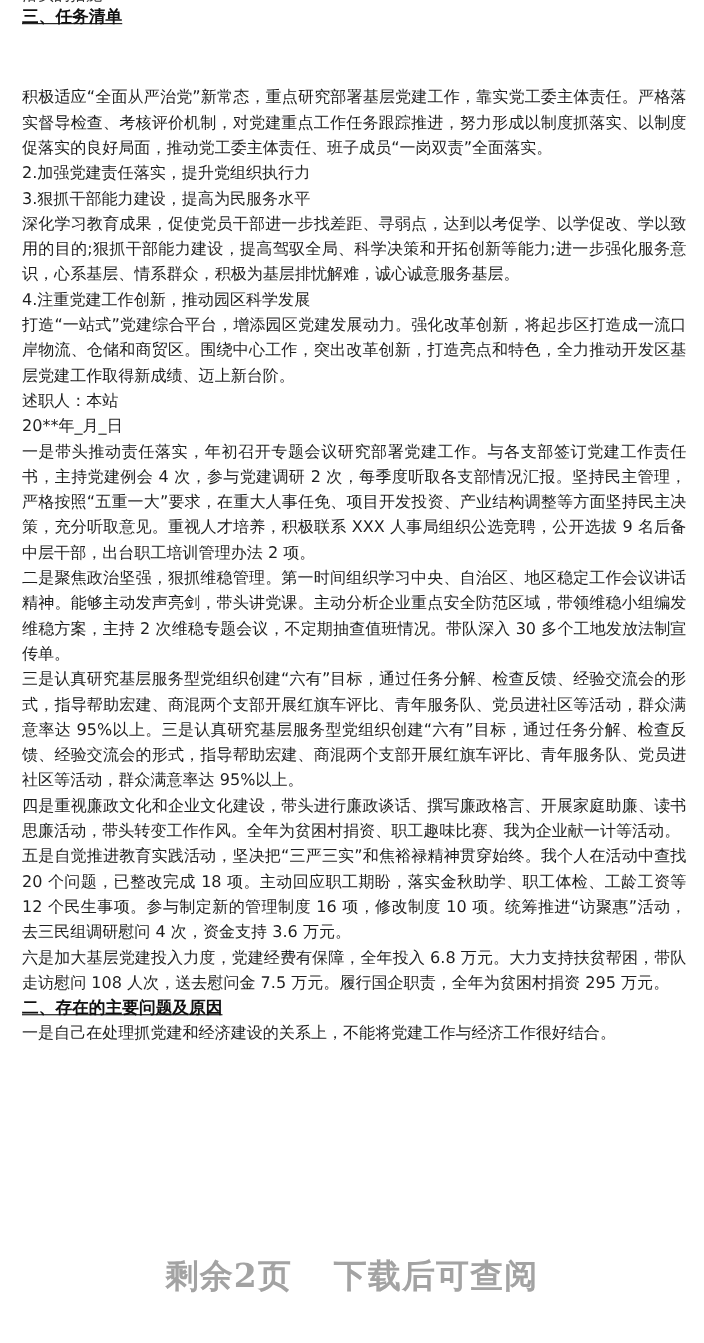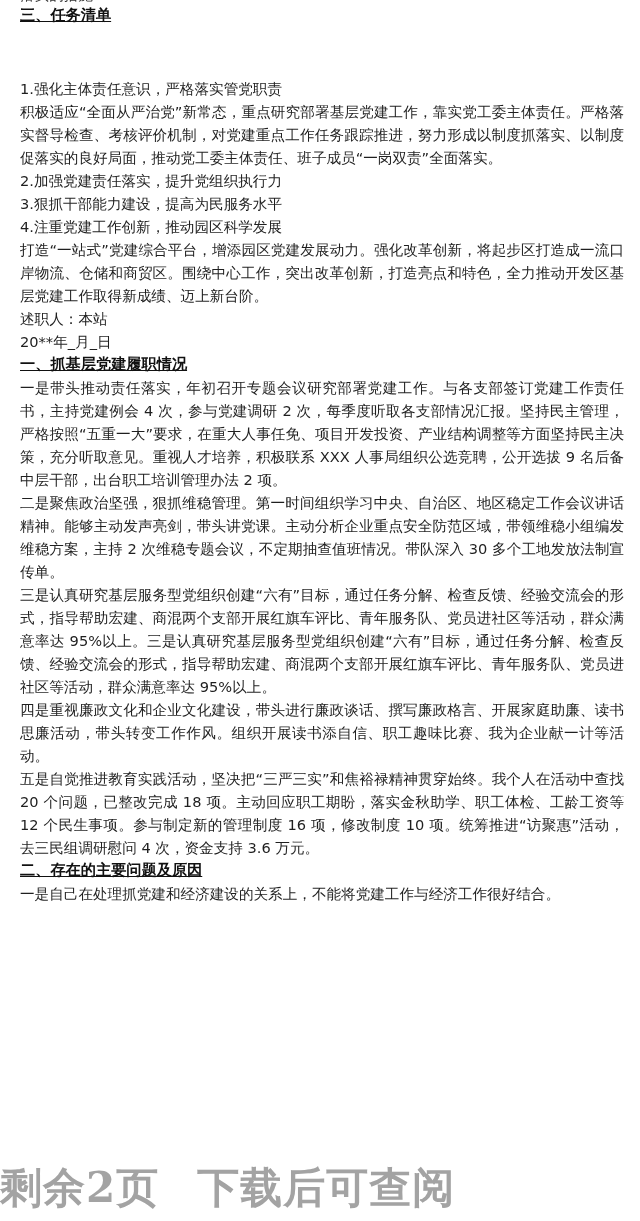--- a/index.html
+++ b/index.html
@@ -7,61 +7,61 @@
     .doc {
       position: absolute; left: 20px; top: 0; width: 604px;
       font-family: "DejaVu Sans", "Liberation Sans", sans-serif;
       font-size: 14.6px; color: #1f1f1f; line-height: 23px;
     }
     .cutoff { position: absolute; left: 20px; top: -14px; height: 18px; overflow: hidden; font-family: "DejaVu Sans", sans-serif; font-size: 14.6px; color: #333; }
     .heading { font-weight: bold; font-size: 15.2px; color: #111; text-decoration: underline; }
     .p { margin: 0; text-align: justify; }
     .gap { height: 50px; }
     .watermark {
-      position: absolute; left: 0; right: 0; top: 1140px; 
+      position: absolute; left: 0; right: 0; top: 1140px; text-align: center;
       font-family: "DejaVu Serif", "Liberation Serif", serif; font-weight: bold;
-      font-size: 42px; color: #a3a3a3; letter-spacing: 1px; margin-top: 20px;
+      font-size: 30px; color: #a3a3a3; letter-spacing: 1px;
     }
     .watermark span { display: inline-block; }
     .watermark .sp { width: 38px; }
   </style>
 </head>
 <body>
 
 <div class="cutoff">落实的措施</div>
 
 <div class="doc">
   <div style="height:4px"></div>
   <div class="heading">三、任务清单</div>
   <div class="gap"></div>
 
   <div>
-    <p class="p">1.强化主体责任意识，严格落实管党职责</p>
     <p class="p">积极适应“全面从严治党”新常态，重点研究部署基层党建工作，靠实党工委主体责任。严格落实督导检查、考核评价机制，对党建重点工作任务跟踪推进，努力形成以制度抓落实、以制度促落实的良好局面，推动党工委主体责任、班子成员“一岗双责”全面落实。</p>
   </div>
   <div>
     <p class="p">2.加强党建责任落实，提升党组织执行力</p>
   </div>
   <div>
     <p class="p">3.狠抓干部能力建设，提高为民服务水平</p>
+    <p class="p">深化学习教育成果，促使党员干部进一步找差距、寻弱点，达到以考促学、以学促改、学以致用的目的;狠抓干部能力建设，提高驾驭全局、科学决策和开拓创新等能力;进一步强化服务意识，心系基层、情系群众，积极为基层排忧解难，诚心诚意服务基层。</p>
   </div>
   <div>
     <p class="p">4.注重党建工作创新，推动园区科学发展</p>
     <p class="p">打造“一站式”党建综合平台，增添园区党建发展动力。强化改革创新，将起步区打造成一流口岸物流、仓储和商贸区。围绕中心工作，突出改革创新，打造亮点和特色，全力推动开发区基层党建工作取得新成绩、迈上新台阶。</p>
   </div>
 
   <p class="p">述职人：本站</p>
   <p class="p">20**年_月_日</p>
 
-  <div class="heading">一、抓基层党建履职情况</div>
   <p class="p">一是带头推动责任落实，年初召开专题会议研究部署党建工作。与各支部签订党建工作责任书，主持党建例会 4 次，参与党建调研 2 次，每季度听取各支部情况汇报。坚持民主管理，严格按照“五重一大”要求，在重大人事任免、项目开发投资、产业结构调整等方面坚持民主决策，充分听取意见。重视人才培养，积极联系 XXX 人事局组织公选竞聘，公开选拔 9 名后备中层干部，出台职工培训管理办法 2 项。</p>
   <p class="p">二是聚焦政治坚强，狠抓维稳管理。第一时间组织学习中央、自治区、地区稳定工作会议讲话精神。能够主动发声亮剑，带头讲党课。主动分析企业重点安全防范区域，带领维稳小组编发维稳方案，主持 2 次维稳专题会议，不定期抽查值班情况。带队深入 30 多个工地发放法制宣传单。</p>
   <p class="p">三是认真研究基层服务型党组织创建“六有”目标，通过任务分解、检查反馈、经验交流会的形式，指导帮助宏建、商混两个支部开展红旗车评比、青年服务队、党员进社区等活动，群众满意率达 95%以上。三是认真研究基层服务型党组织创建“六有”目标，通过任务分解、检查反馈、经验交流会的形式，指导帮助宏建、商混两个支部开展红旗车评比、青年服务队、党员进社区等活动，群众满意率达 95%以上。</p>
-  <p class="p">四是重视廉政文化和企业文化建设，带头进行廉政谈话、撰写廉政格言、开展家庭助廉、读书思廉活动，带头转变工作作风。组织开展读书添自信、职工趣味比赛、我为企业献一计等活动。</p>
+  <p class="p">四是重视廉政文化和企业文化建设，带头进行廉政谈话、撰写廉政格言、开展家庭助廉、读书思廉活动，带头转变工作作风。全年为贫困村捐资、职工趣味比赛、我为企业献一计等活动。</p>
   <p class="p">五是自觉推进教育实践活动，坚决把“三严三实”和焦裕禄精神贯穿始终。我个人在活动中查找 20 个问题，已整改完成 18 项。主动回应职工期盼，落实金秋助学、职工体检、工龄工资等 12 个民生事项。参与制定新的管理制度 16 项，修改制度 10 项。统筹推进“访聚惠”活动，去三民组调研慰问 4 次，资金支持 3.6 万元。</p>
+  <p class="p">六是加大基层党建投入力度，党建经费有保障，全年投入 6.8 万元。大力支持扶贫帮困，带队走访慰问 108 人次，送去慰问金 7.5  万元。履行国企职责，全年为贫困村捐资 295 万元。</p>
 
   <div class="heading">二、存在的主要问题及原因</div>
   <p class="p">一是自己在处理抓党建和经济建设的关系上，不能将党建工作与经济工作很好结合。</p>
 </div>
 
 <div class="watermark">
   <span>剩余2页</span><span class="sp"></span><span>下载后可查阅</span>
 </div>
 
 </body></html>

